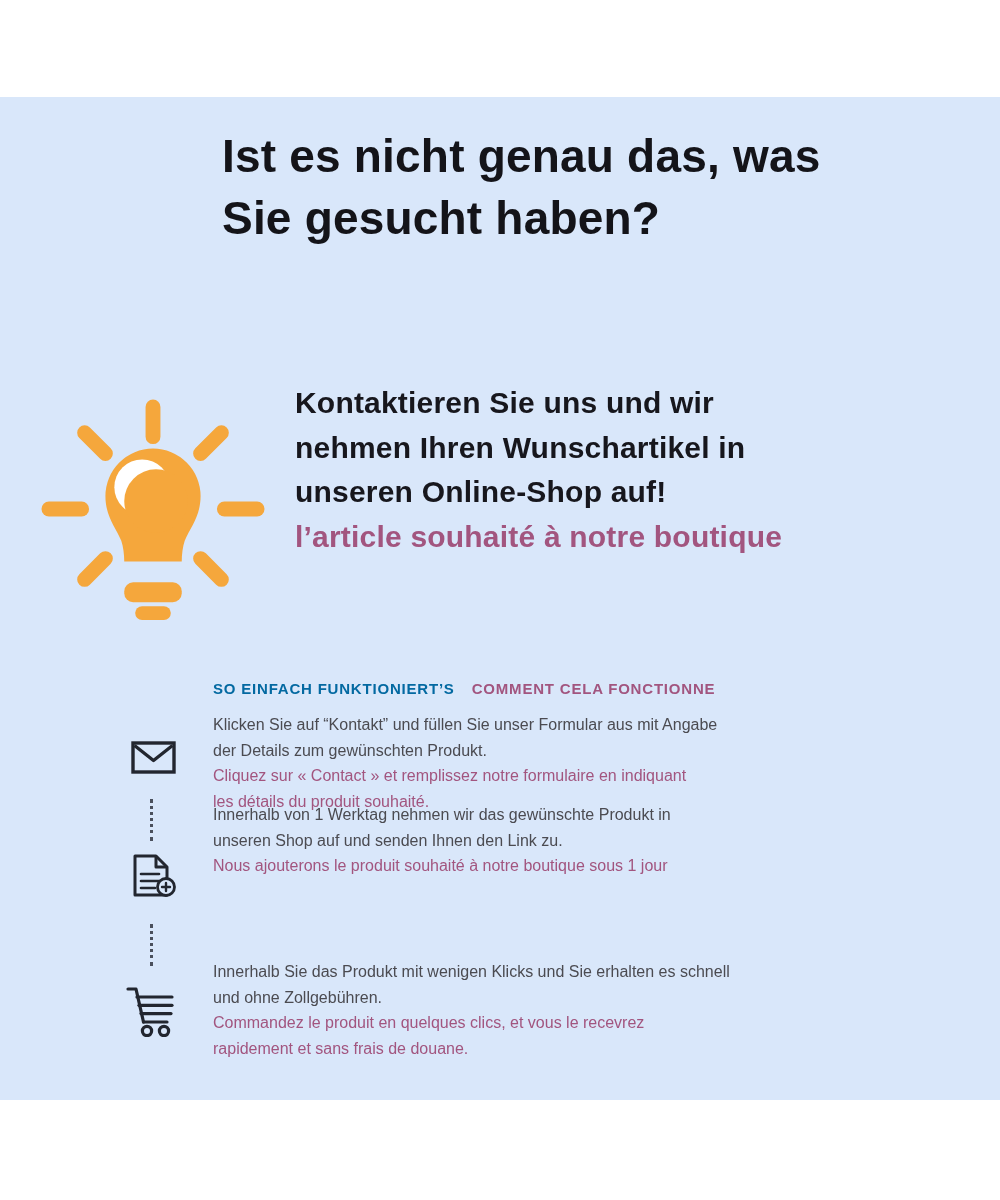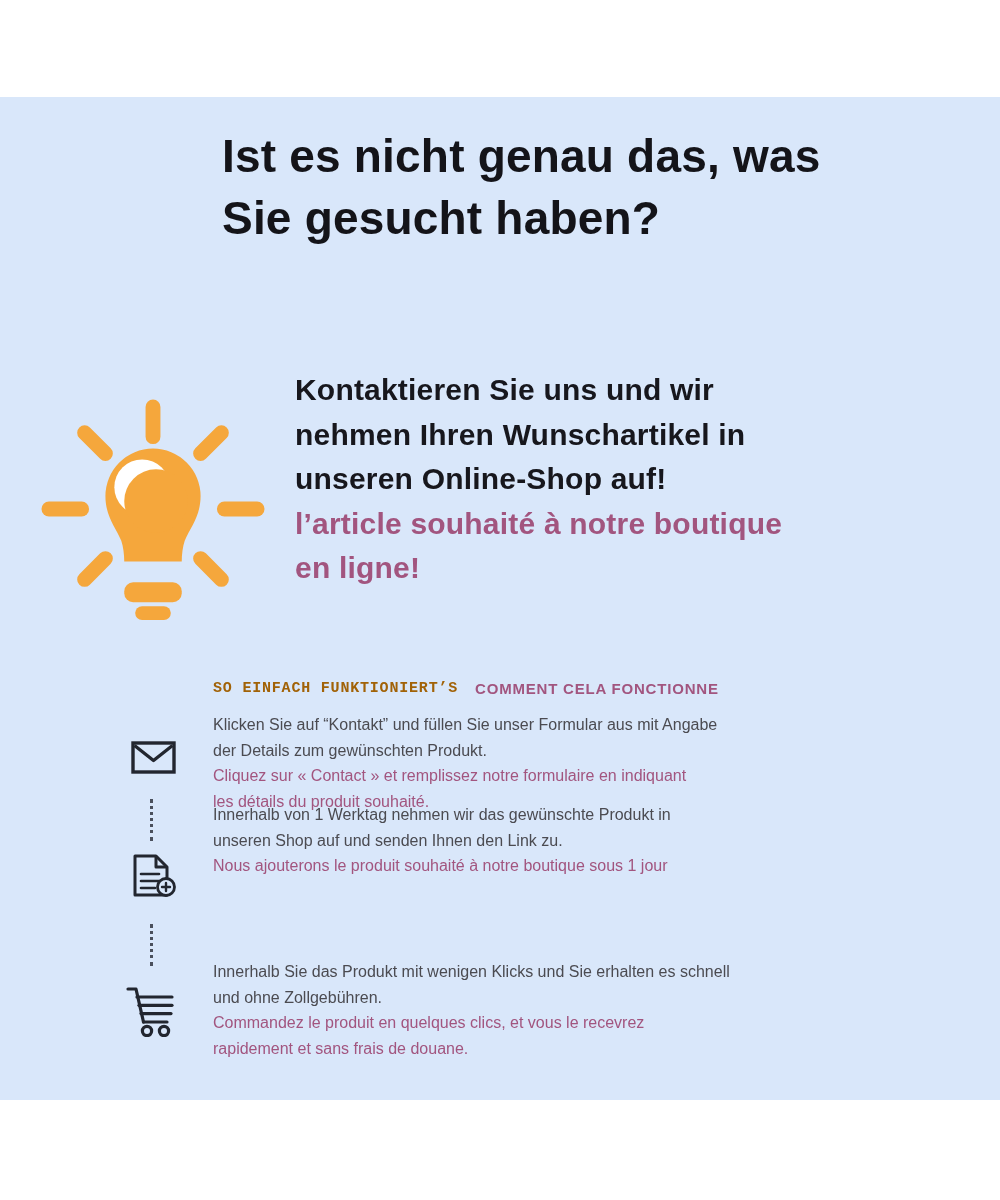--- a/index.html
+++ b/index.html
@@ -13,27 +13,27 @@
   }
   .abs{position:absolute;}
   
   .hero{left:222px;top:28px;font-size:46px;font-weight:700;line-height:62px;letter-spacing:.2px;}
   .hero .line{display:block;white-space:nowrap;}
   .hero .de{color:#141419;}
   .hero .fr{color:#a2557f;}
   
   .bulb{left:40px;top:300px;width:226px;height:226px;}
   
-  .intro{left:295px;top:271px;font-size:30px;font-weight:700;line-height:44.5px;letter-spacing:.2px;}
+  .intro{left:295px;top:284px;font-size:30px;font-weight:700;line-height:44.5px;letter-spacing:.2px;}
   .intro .line{display:block;white-space:nowrap;}
   .intro .de{color:#17171d;}
   .intro .fr{color:#a2557f;}
   
   .how{left:213px;top:583px;display:flex;gap:17px;font-size:15px;font-weight:700;letter-spacing:.8px;white-space:nowrap;}
-  .how .de{color:#a16207;font-family:Liberation Mono, monospace;}
+  .how .de{color:#0369a1;}
   .how .fr{color:#a2557f;}
   
   .step{left:213px;font-size:16px;line-height:25.6px;}
   .step .line{display:block;white-space:nowrap;}
   .step .de{color:#4b4b51;font-weight:400;}
   .step .fr{color:#a2557f;font-weight:400;}
   .step1{top:615px;}
   .step2{top:705px;}
   .step3{top:862px;}
   
@@ -78,21 +78,20 @@
     </div>
 
     <div class="abs intro">
       <span class="de">
         <span class="line">Kontaktieren Sie uns und wir</span>
         <span class="line">nehmen Ihren Wunschartikel in</span>
         <span class="line">unseren Online-Shop auf!</span>
       </span>
       <span class="fr">
         <span class="line">l’article souhaité à notre boutique</span>
-        <span class="line">en ligne!</span>
       </span>
     </div>
 
     <div class="abs how">
       <span class="de">SO EINFACH FUNKTIONIERT’S</span>
       <span class="fr">COMMENT CELA FONCTIONNE</span>
     </div>
 
     <div class="abs icon icon-envelope">
       <svg width="45" height="33" viewBox="0 0 45 33" aria-hidden="true">

